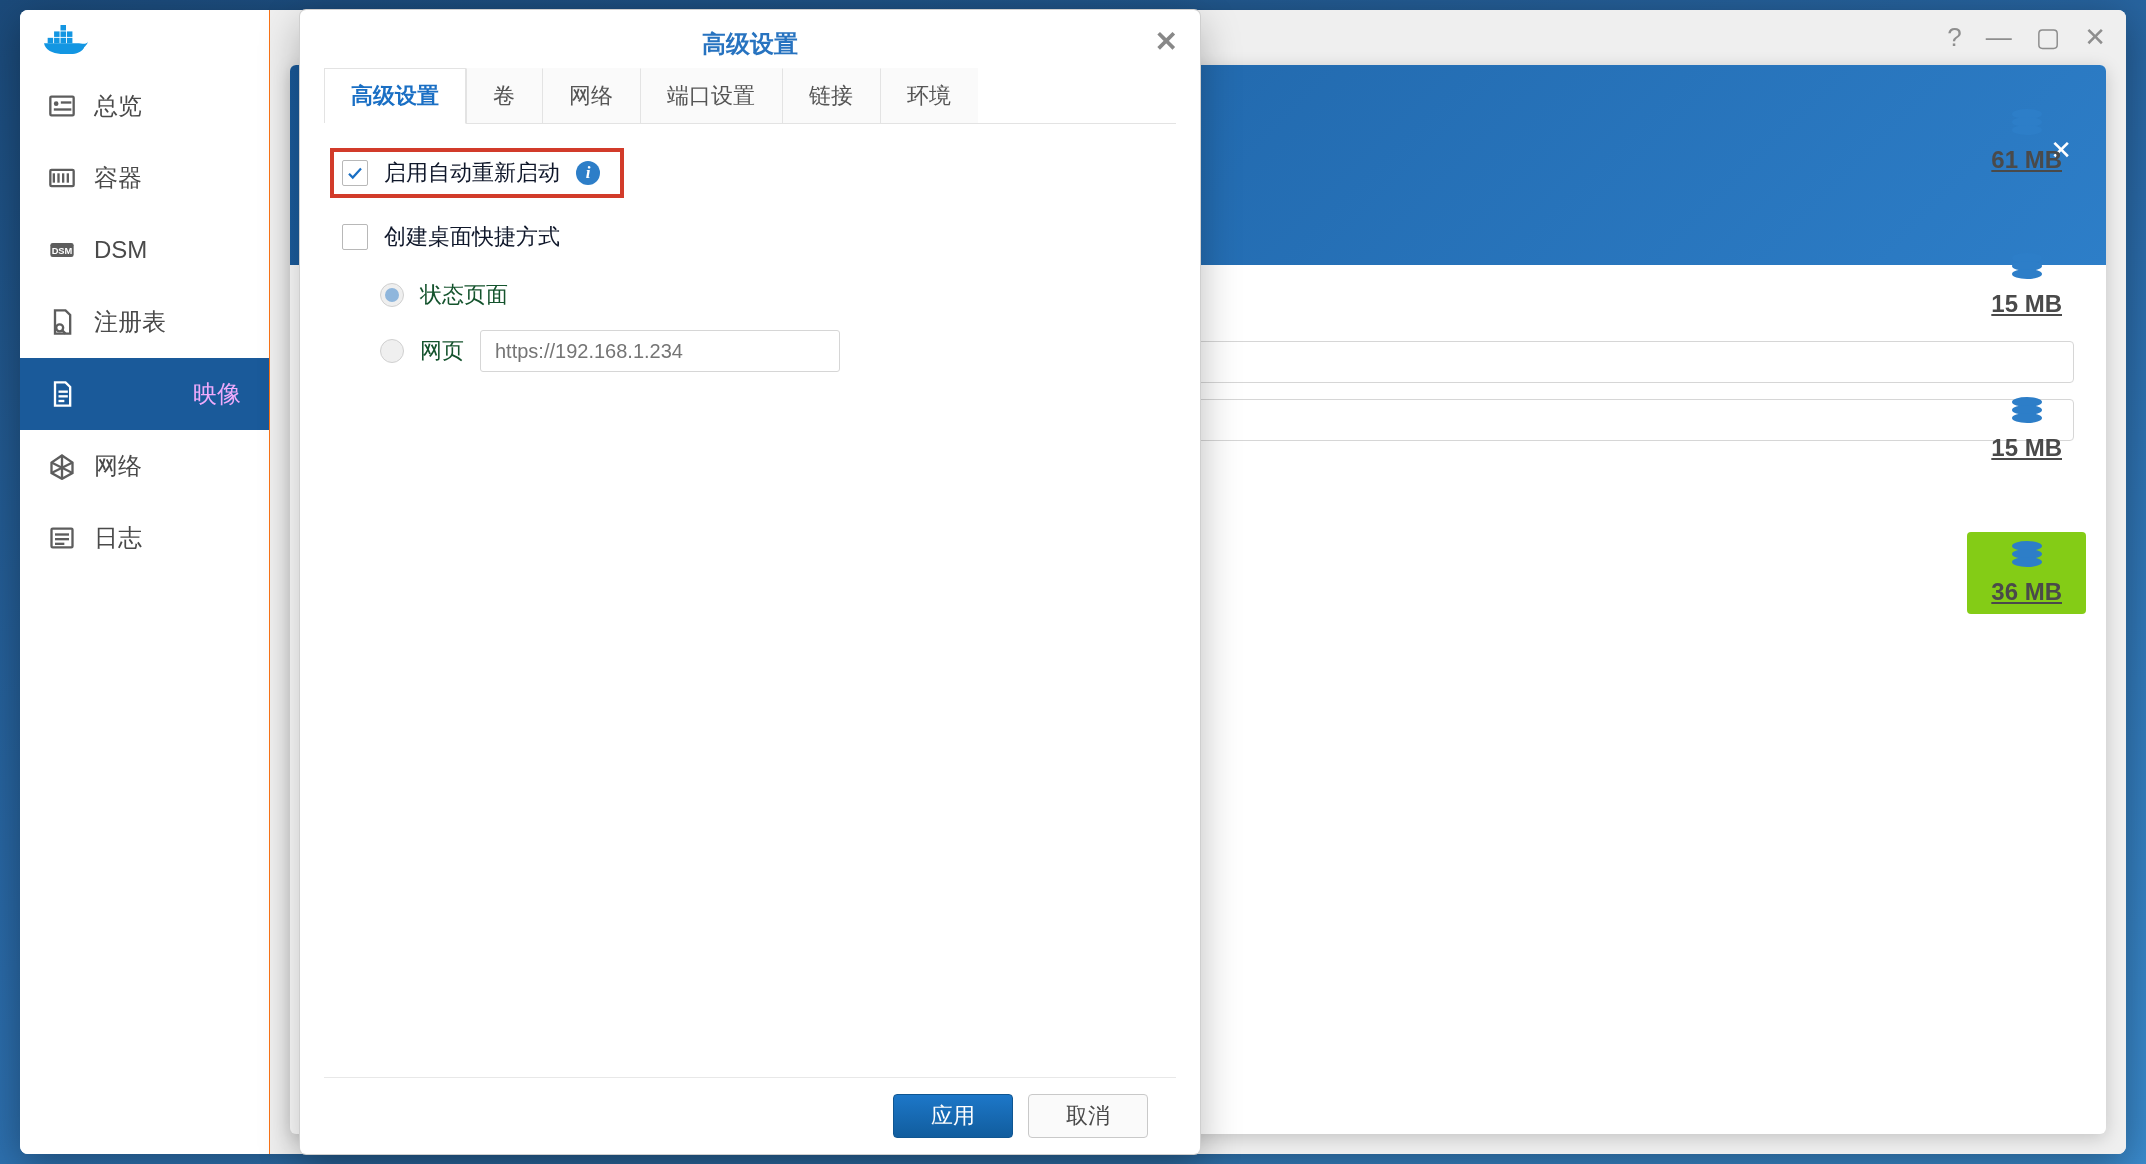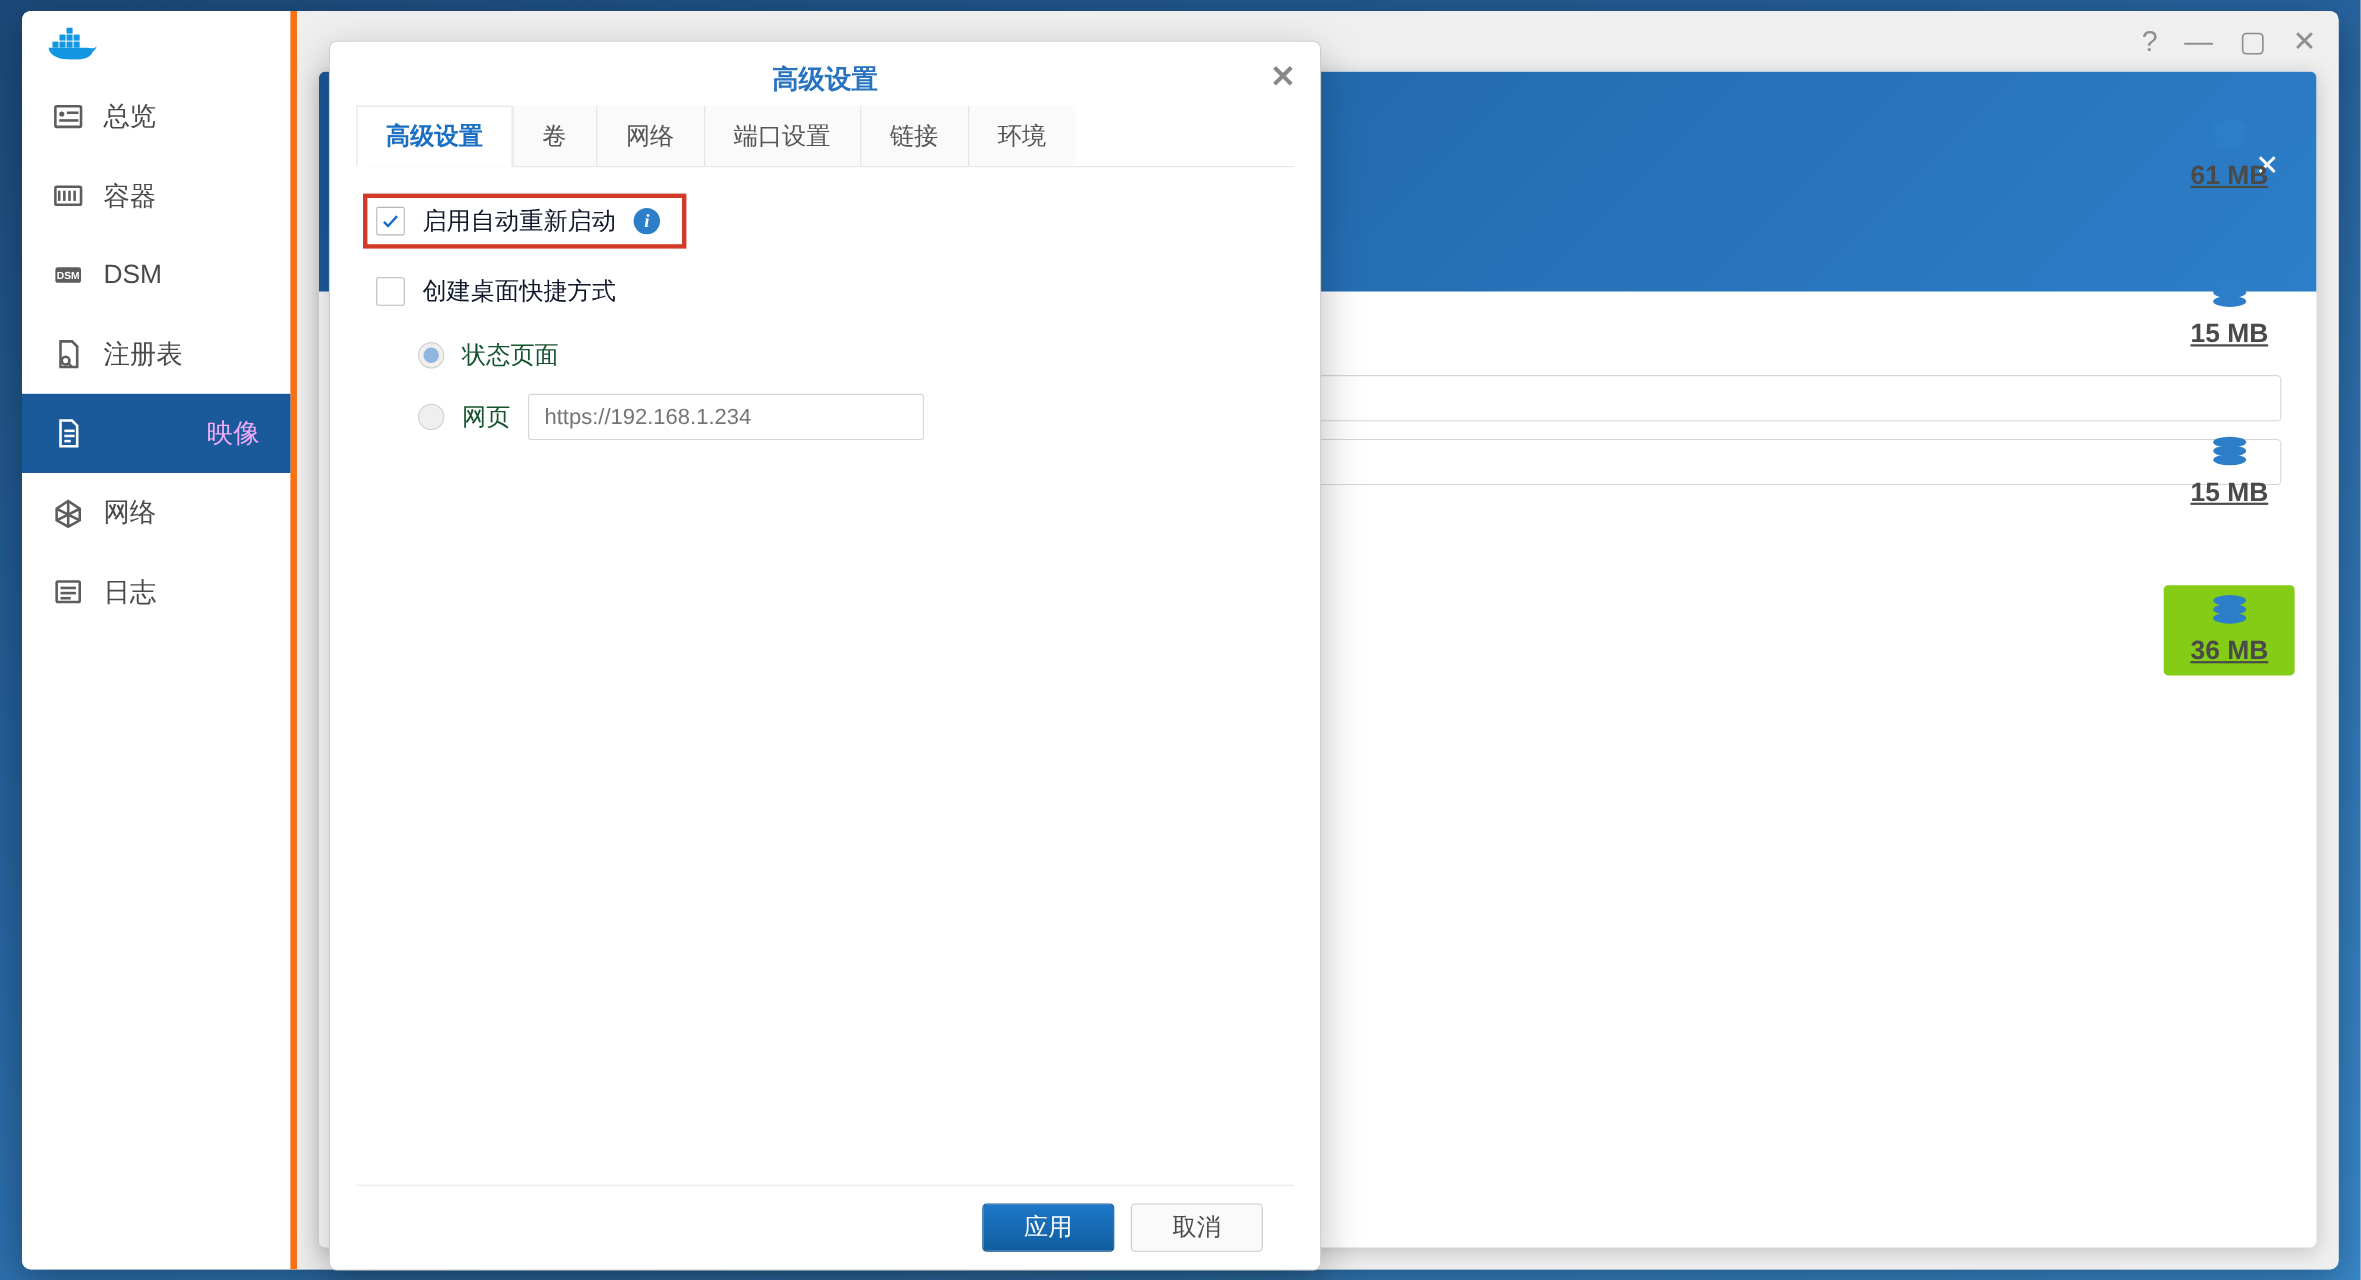--- a/index.html
+++ b/index.html
@@ -31,21 +31,21 @@
   .docker-logo { width: 44px; height: 30px; color:#1396e2; }
   .titlebar-controls { position:absolute; right:20px; top:14px; display:flex; gap:24px; color:#8e8e8e; }
   .titlebar-controls span { font-size:26px; line-height:1; cursor:pointer; }
 
   
   .sidebar {
     width: 250px;
     min-width: 250px;
     padding-top: 60px;
     background:#fff;
-    border-right:6px solid #f97316;
+    border-right:1px solid #f97316;
     display:flex;
     flex-direction:column;
   }
   .side-item {
     display:flex; align-items:center; gap:18px;
     padding:0 28px;
     height:72px;
     color:#4a4a4a;
     cursor:pointer;
     font-size:24px;
@@ -100,21 +100,20 @@
     left:300px;
     width:900px;
     top:10px;
     bottom:10px;
     background:#fff;
     border-radius:6px;
     box-shadow:0 0 0 1px #cfcfcf, 0 14px 40px rgba(0,0,0,0.28);
     display:flex;
     flex-direction:column;
     z-index:50;
-    margin-top:28px;
   }
   .modal-title {
     text-align:center;
     font-size:24px;
     color:#2773c0;
     font-weight:600;
     padding:18px 0 8px;
     position:relative;
   }
   .modal-close {

